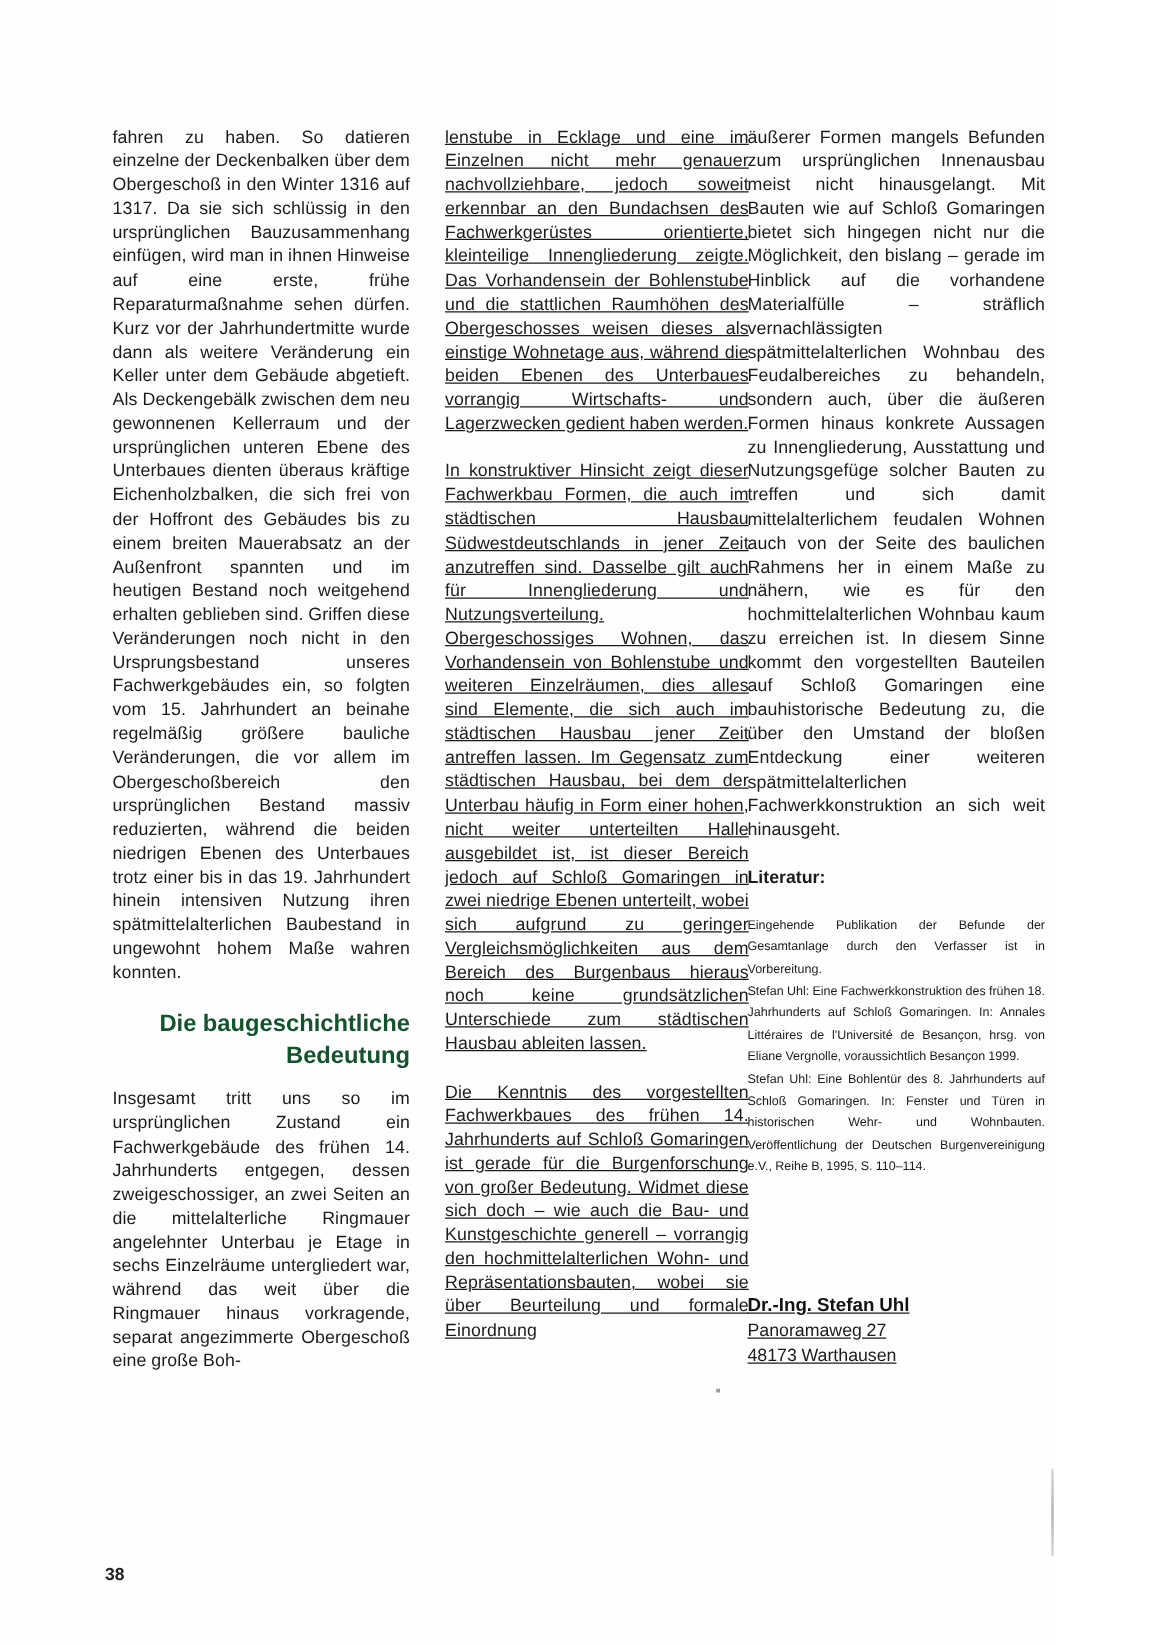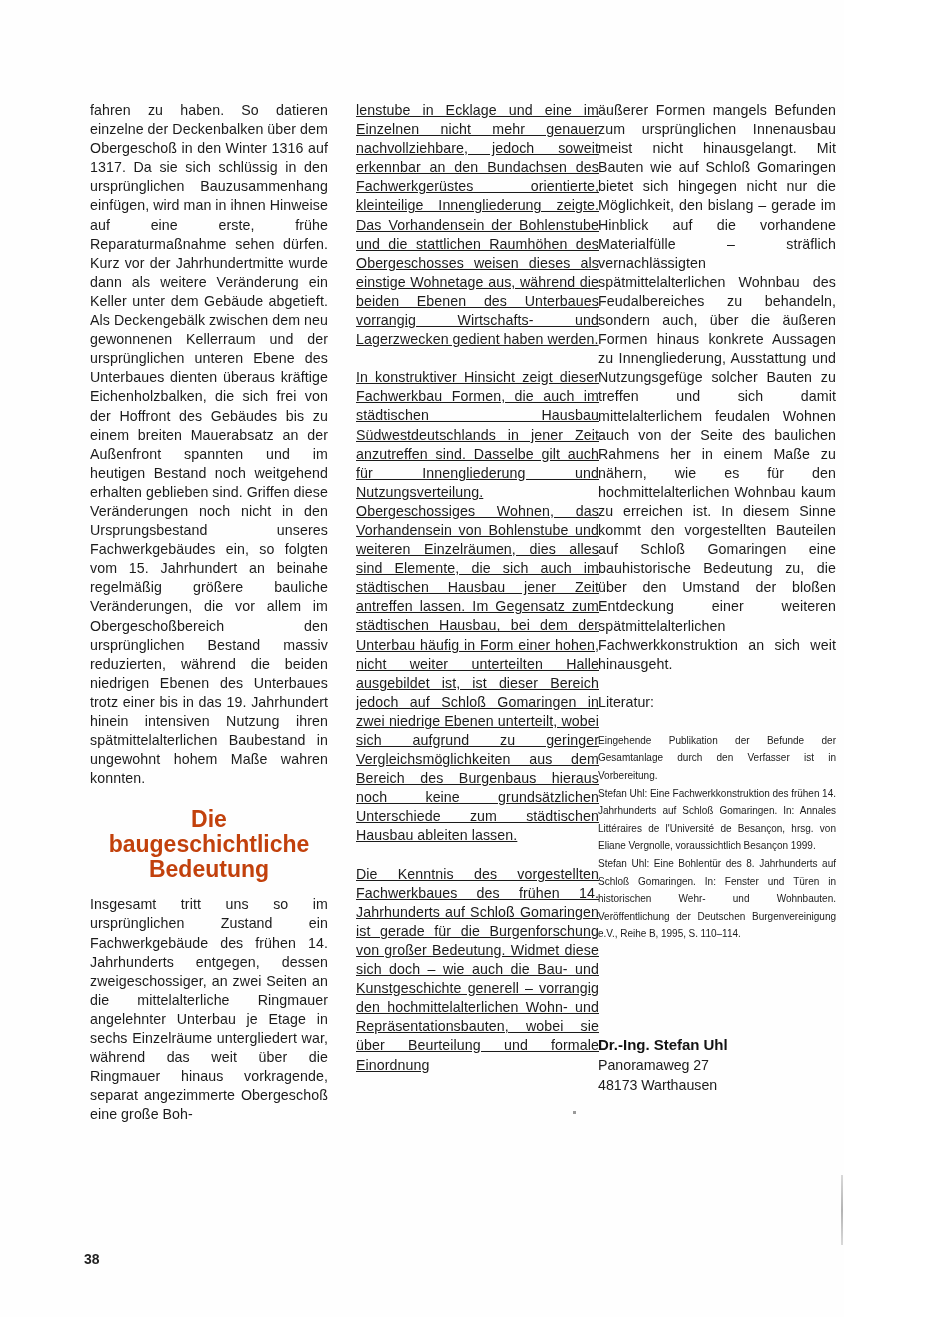--- a/index.html
+++ b/index.html
@@ -28,44 +28,45 @@
   .col2 { left: 356px; width: 243px; text-decoration: underline; }
   .col3 { left: 598px; width: 238px; }
   .body {
     margin: 0 0 19px 0;
     font-size: 14.2px;
     line-height: 19.1px;
     letter-spacing: 0.1px;
   }
   .heading {
     margin: 9px 0 13px 0;
-    font-size: 23px;
+    font-size: 19px;
     line-height: 25px;
     font-weight: bold;
-    color: #c2410c;
-    text-align: center;
+    color: #14532d;
+    text-align: right;
     hyphens: none;
   }
   .lit-heading {
     margin: 6px 0 20px 0;
     font-size: 14.2px;
     line-height: 19px;
-    font-weight: normal;
+    font-weight: bold;
     text-align: left;
   }
   .lit {
     margin: 0;
     font-size: 10px;
     line-height: 17.6px;
     text-align: justify;
   }
   .author {
     margin-top: 92px;
     text-align: left;
     hyphens: none;
+    text-decoration: underline;
   }
   .author-name {
     font-size: 15px;
     line-height: 20px;
     font-weight: bold;
     color: #131313;
   }
   .author-line {
     font-size: 14.2px;
     line-height: 20px;
@@ -108,21 +109,21 @@
   <div class="col col2">
     <p class="body">lenstube in Ecklage und eine im Einzelnen nicht mehr genauer nachvollziehbare, jedoch soweit erkennbar an den Bundachsen des Fachwerkgerüstes orientierte, kleinteilige Innengliederung zeigte. Das Vorhandensein der Bohlenstube und die stattlichen Raumhöhen des Obergeschosses weisen dieses als einstige Wohnetage aus, während die beiden Ebenen des Unterbaues vorrangig Wirtschafts- und Lagerzwecken gedient haben werden.</p>
     <p class="body">In konstruktiver Hinsicht zeigt dieser Fachwerkbau Formen, die auch im städtischen Hausbau Südwestdeutschlands in jener Zeit anzutreffen sind. Dasselbe gilt auch für Innengliederung und Nutzungsverteilung. Obergeschossiges Wohnen, das Vorhandensein von Bohlenstube und weiteren Einzelräumen, dies alles sind Elemente, die sich auch im städtischen Hausbau jener Zeit antreffen lassen. Im Gegensatz zum städtischen Hausbau, bei dem der Unterbau häufig in Form einer hohen, nicht weiter unterteilten Halle ausgebildet ist, ist dieser Bereich jedoch auf Schloß Gomaringen in zwei niedrige Ebenen unterteilt, wobei sich aufgrund zu geringer Vergleichsmöglichkeiten aus dem Bereich des Burgenbaus hieraus noch keine grundsätzlichen Unterschiede zum städtischen Hausbau ableiten lassen.</p>
     <p class="body">Die Kenntnis des vorgestellten Fachwerkbaues des frühen 14. Jahrhunderts auf Schloß Gomaringen ist gerade für die Burgenforschung von großer Bedeutung. Widmet diese sich doch – wie auch die Bau- und Kunstgeschichte generell – vorrangig den hochmittelalterlichen Wohn- und Repräsentationsbauten, wobei sie über Beurteilung und formale Einordnung</p>
   </div>
 
   <div class="col col3">
     <p class="body">äußerer Formen mangels Befunden zum ursprünglichen Innenausbau meist nicht hinausgelangt. Mit Bauten wie auf Schloß Gomaringen bietet sich hingegen nicht nur die Möglichkeit, den bislang – gerade im Hinblick auf die vorhandene Materialfülle – sträflich vernachlässigten spätmittelalterlichen Wohnbau des Feudalbereiches zu behandeln, sondern auch, über die äußeren Formen hinaus konkrete Aussagen zu Innengliederung, Ausstattung und Nutzungsgefüge solcher Bauten zu treffen und sich damit mittelalterlichem feudalen Wohnen auch von der Seite des baulichen Rahmens her in einem Maße zu nähern, wie es für den hochmittelalterlichen Wohnbau kaum zu erreichen ist. In diesem Sinne kommt den vorgestellten Bauteilen auf Schloß Gomaringen eine bauhistorische Bedeutung zu, die über den Umstand der bloßen Entdeckung einer weiteren spätmittelalterlichen Fachwerkkonstruktion an sich weit hinausgeht.</p>
     <p class="lit-heading">Literatur:</p>
     <p class="lit">Eingehende Publikation der Befunde der Gesamtanlage durch den Verfasser ist in Vorbereitung.</p>
-    <p class="lit">Stefan Uhl: Eine Fachwerkkonstruktion des frühen 14. Jahrhunderts auf Schloß Gomaringen. In: Annales Littéraires de l'Université de Besançon, hrsg. von Eliane Vergnolle, voraussichtlich Besançon 1999.</p>
+    <p class="lit">Stefan Uhl: Eine Fachwerkkonstruktion des frühen 18. Jahrhunderts auf Schloß Gomaringen. In: Annales Littéraires de l'Université de Besançon, hrsg. von Eliane Vergnolle, voraussichtlich Besançon 1999.</p>
     <p class="lit">Stefan Uhl: Eine Bohlentür des 8. Jahrhunderts auf Schloß Gomaringen. In: Fenster und Türen in historischen Wehr- und Wohnbauten. Veröffentlichung der Deutschen Burgenvereinigung e.V., Reihe B, 1995, S. 110–114.</p>
     <div class="author">
       <div class="author-name">Dr.-Ing. Stefan Uhl</div>
       <div class="author-line">Panoramaweg 27</div>
       <div class="author-line">48173 Warthausen</div>
     </div>
   </div>
 
   <div class="pagenum">38</div>
 

